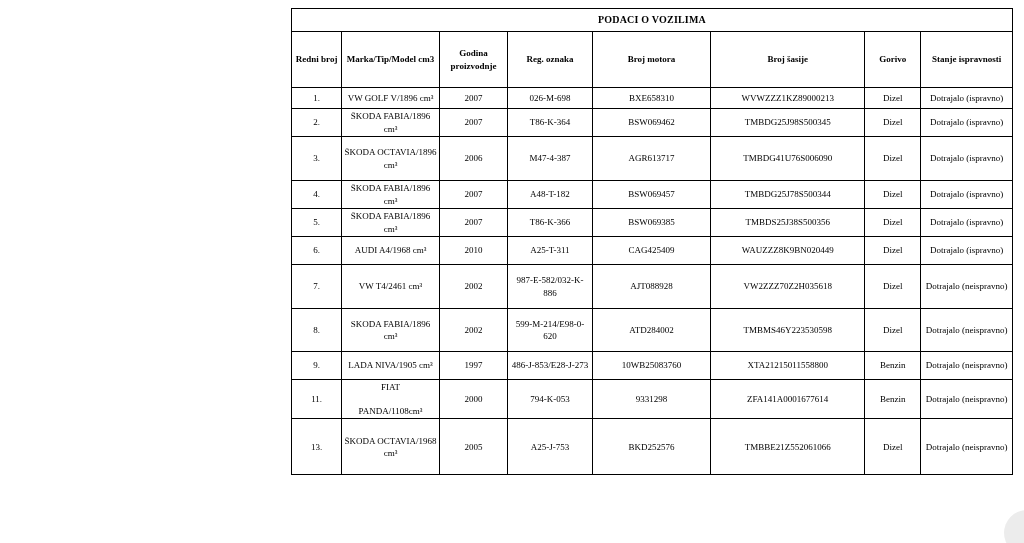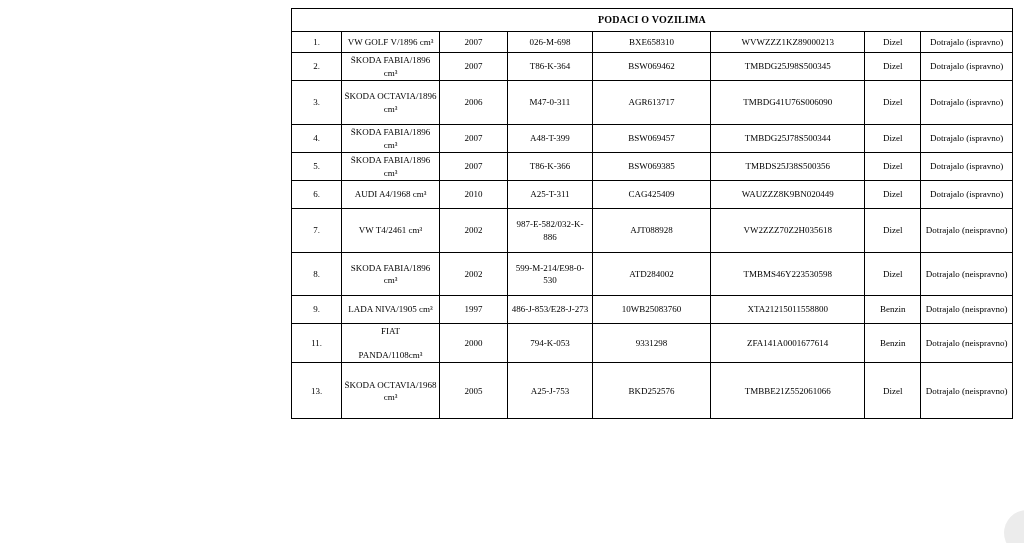--- a/index.html
+++ b/index.html
@@ -81,20 +81,31 @@
       <col style="width:84px">
       <col style="width:118px">
       <col style="width:153px">
       <col style="width:56px">
       <col style="width:91px">
     </colgroup>
     <thead>
       <tr class="title-row">
         <th colspan="8">PODACI O VOZILIMA</th>
       </tr>
+      <tr class="header-row" id="header-row">
+          <th>Redni broj</th>
+          <th>Marka/Tip/Model cm3</th>
+          <th>Godina
+proizvodnje</th>
+          <th>Reg. oznaka</th>
+          <th>Broj motora</th>
+          <th>Broj šasije</th>
+          <th>Gorivo</th>
+          <th>Stanje ispravnosti</th>
+        </tr>
     </thead>
     <tbody id="table-body">
         <tr>
           <td>1.</td>
           <td>VW GOLF V/1896 cm³</td>
           <td>2007</td>
           <td>026-M-698</td>
           <td>BXE658310</td>
           <td>WVWZZZ1KZ89000213</td>
           <td>Dizel</td>
@@ -108,31 +119,31 @@
           <td>BSW069462</td>
           <td>TMBDG25J98S500345</td>
           <td>Dizel</td>
           <td>Dotrajalo (ispravno)</td>
         </tr>
         <tr>
           <td>3.</td>
           <td>ŠKODA OCTAVIA/1896
 cm³</td>
           <td>2006</td>
-          <td>M47-0-311</td>
+          <td>M47-4-387</td>
           <td>AGR613717</td>
           <td>TMBDG41U76S006090</td>
           <td>Dizel</td>
           <td>Dotrajalo (ispravno)</td>
         </tr>
         <tr>
           <td>4.</td>
           <td>ŠKODA FABIA/1896 cm³</td>
           <td>2007</td>
-          <td>A48-T-399</td>
+          <td>A48-T-182</td>
           <td>BSW069457</td>
           <td>TMBDG25J78S500344</td>
           <td>Dizel</td>
           <td>Dotrajalo (ispravno)</td>
         </tr>
         <tr>
           <td>5.</td>
           <td>ŠKODA FABIA/1896 cm³</td>
           <td>2007</td>
           <td>T86-K-366</td>
@@ -160,21 +171,21 @@
           <td>AJT088928</td>
           <td>VW2ZZZ70Z2H035618</td>
           <td>Dizel</td>
           <td>Dotrajalo (neispravno)</td>
         </tr>
         <tr>
           <td>8.</td>
           <td>SKODA FABIA/1896 cm³</td>
           <td>2002</td>
           <td>599-M-214/E98-0-
-530</td>
+620</td>
           <td>ATD284002</td>
           <td>TMBMS46Y223530598</td>
           <td>Dizel</td>
           <td>Dotrajalo (neispravno)</td>
         </tr>
         <tr>
           <td>9.</td>
           <td>LADA NIVA/1905 cm³</td>
           <td>1997</td>
           <td>486-J-853/E28-J-273</td>

